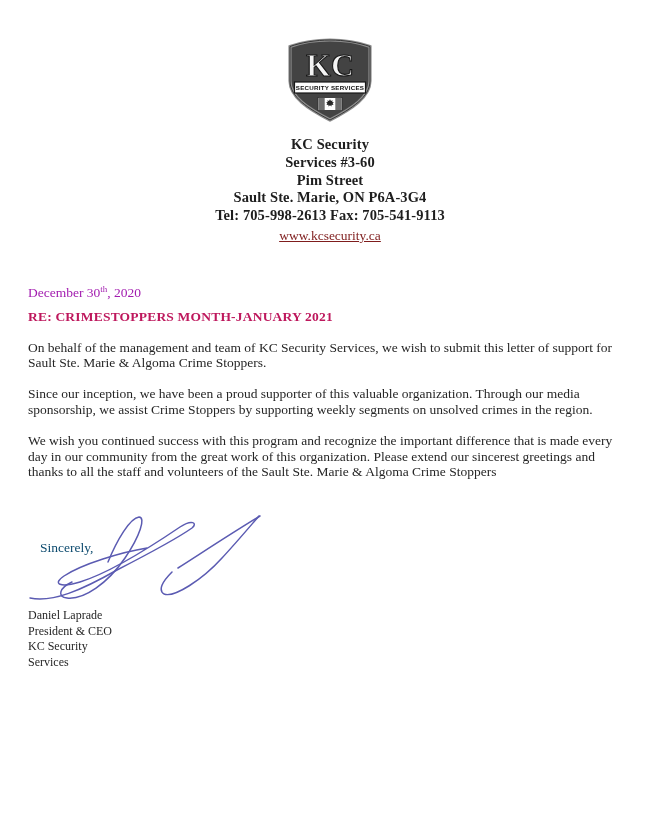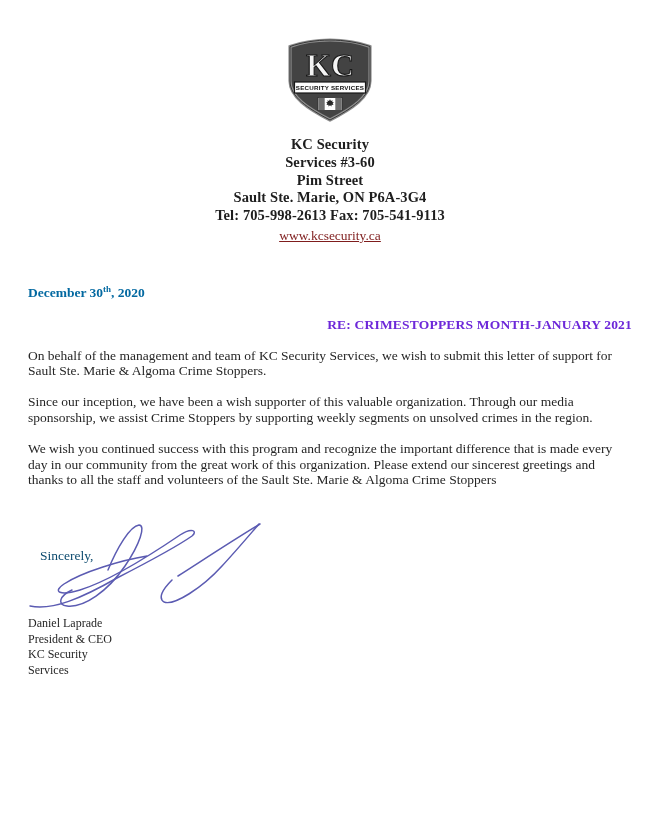--- a/index.html
+++ b/index.html
@@ -18,23 +18,23 @@
   .addr {
     font-weight:700; font-size:14.5px; line-height:17.8px;
     color:#1e1e1e; letter-spacing:0.1px;
   }
   .site { font-size:13.5px; line-height:17px; margin-top:2px; }
   .site a { color:#7f1d1d; text-decoration:underline; cursor:pointer; }
 
   
   .letter-body { padding:0 28px; width:660px; }
   .letter-body p { font-size:13.5px; line-height:15.8px; max-width:604px; }
-  .date-line  { margin-top:41px; font-weight:700; font-size:14px; color:#0369a1; }
+  .date-line  { margin-top:41px; font-weight:400; font-size:14px; color:#a21caf; }
   .date-line sup { font-size:9px; line-height:0; }
-  .subject-line { margin-top:16px; font-weight:700; font-size:14px; color:#6d28d9; letter-spacing:0.2px;text-align:right; }
+  .subject-line { margin-top:8px; font-weight:700; font-size:14px; color:#be185d; letter-spacing:0.2px; }
   .salutation { margin-top:20px; }
   .para { margin-top:15px; }
 
   
   .sig-area { position:relative; height:98px; margin-top:30px; max-width:604px; }
   .closing { position:absolute; left:12px; top:30px; font-size:13.5px; color:#0c4a6e; }
   .signature-svg { position:absolute; left:-6px; top:0; width:245px; height:98px; }
 
   .signer { font-size:12px; line-height:15.6px; max-width:604px; }
 </style>
@@ -80,21 +80,21 @@
   <div class="letter-body">
 
     <p class="date-line">
       <span>December 30</span><sup>th</sup><span>, 2020</span>
     </p>
 
     <p class="subject-line">RE: CRIMESTOPPERS MONTH-JANUARY 2021</p>
 
 
     <p class="para">On behalf of the management and team of KC Security Services, we wish to submit this letter of support for Sault Ste. Marie &amp; Algoma Crime Stoppers.</p>
-    <p class="para">Since our inception, we have been a wish supporter of this valuable organization. Through our media sponsorship, we assist Crime Stoppers by supporting weekly segments on unsolved crimes in the region.</p>
+    <p class="para">Since our inception, we have been a proud supporter of this valuable organization. Through our media sponsorship, we assist Crime Stoppers by supporting weekly segments on unsolved crimes in the region.</p>
     <p class="para">We wish you continued success with this program and recognize the important difference that is made every day in our community from the great work of this organization. Please extend our sincerest greetings and thanks to all the staff and volunteers of the Sault Ste. Marie &amp; Algoma Crime Stoppers</p>
 
     <div class="sig-area">
       <span class="closing">Sincerely,</span>
       <svg class="signature-svg" viewBox="0 0 245 98">
         <g fill="none" stroke="#5b5bb2" stroke-width="1.5" stroke-linecap="round">
           <path d="M8,88 C30,93 60,80 95,60 C130,42 160,25 170,18 C176,13 170,9 158,17 C130,36 90,62 58,72 C38,78 30,74 42,66 C60,54 100,42 125,38"></path>
           <path d="M86,52 C95,30 108,8 117,7 C124,7 118,26 103,48 C86,73 62,90 45,88 C35,87 37,78 50,72"></path>
           <path d="M238,6 C205,26 172,48 156,58"></path>
           <path d="M150,62 C140,72 136,80 142,84 C152,88 180,70 200,48 C214,33 230,14 237,6"></path>

